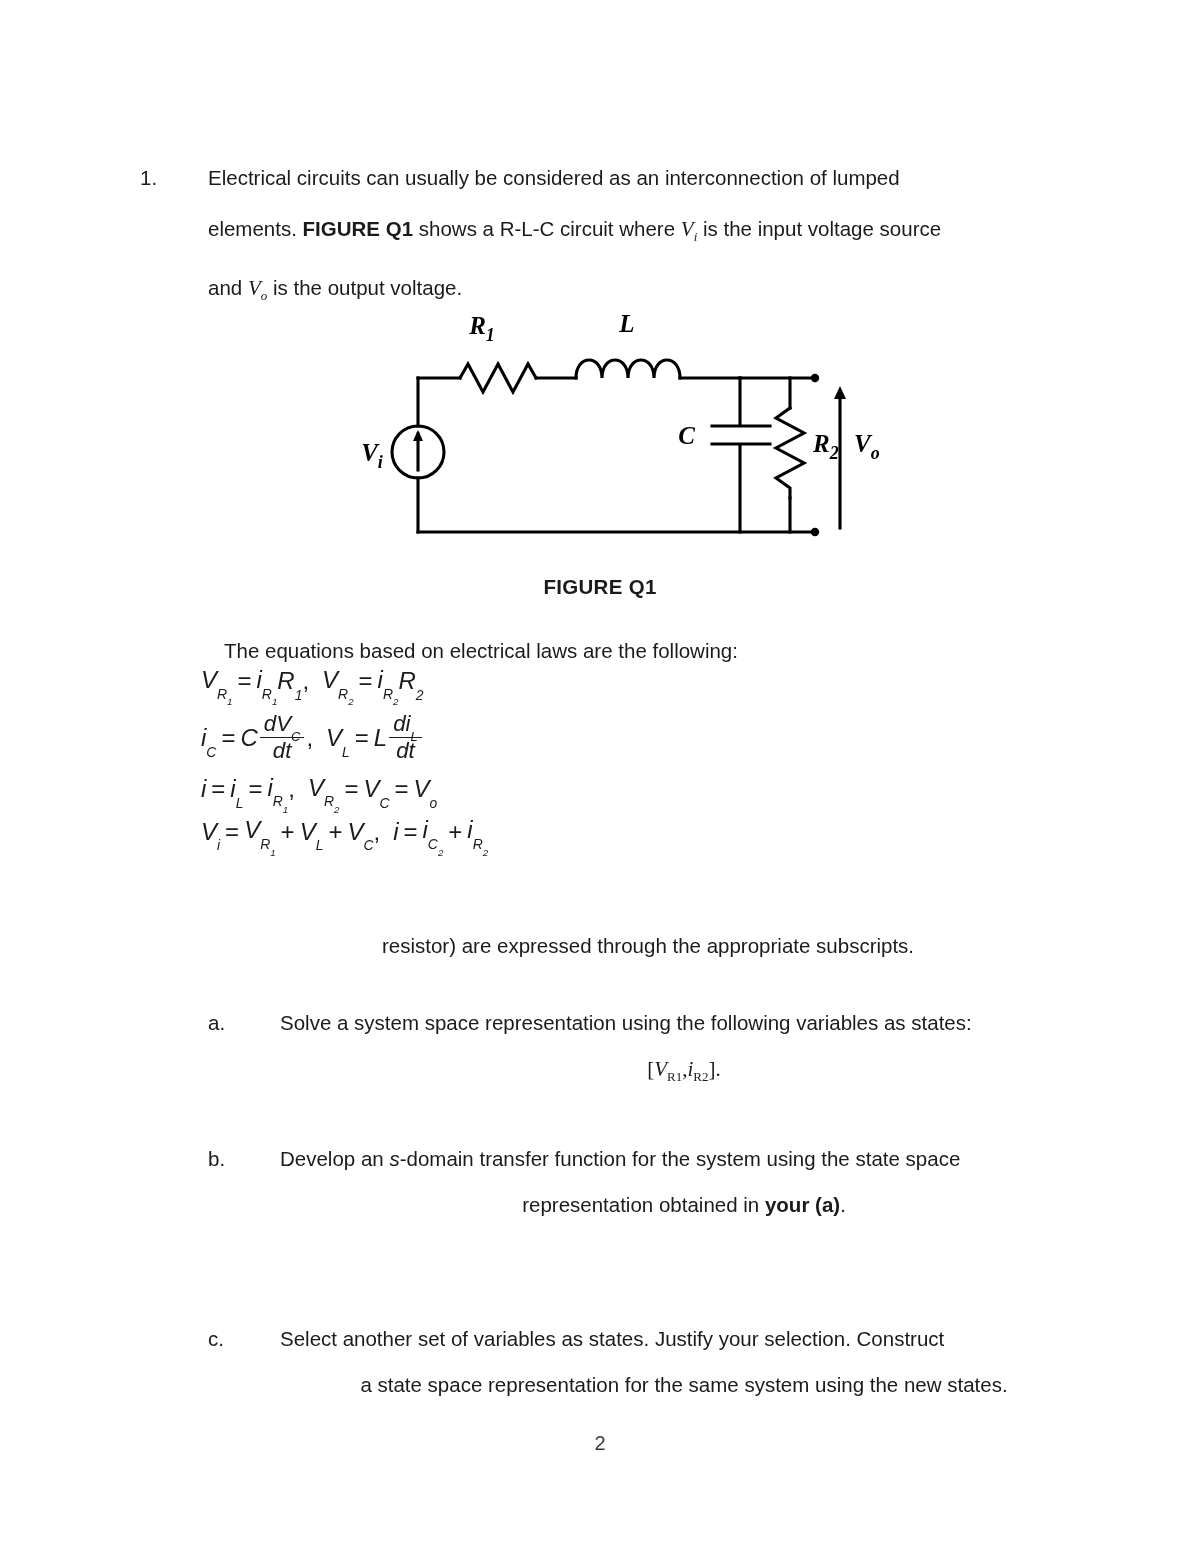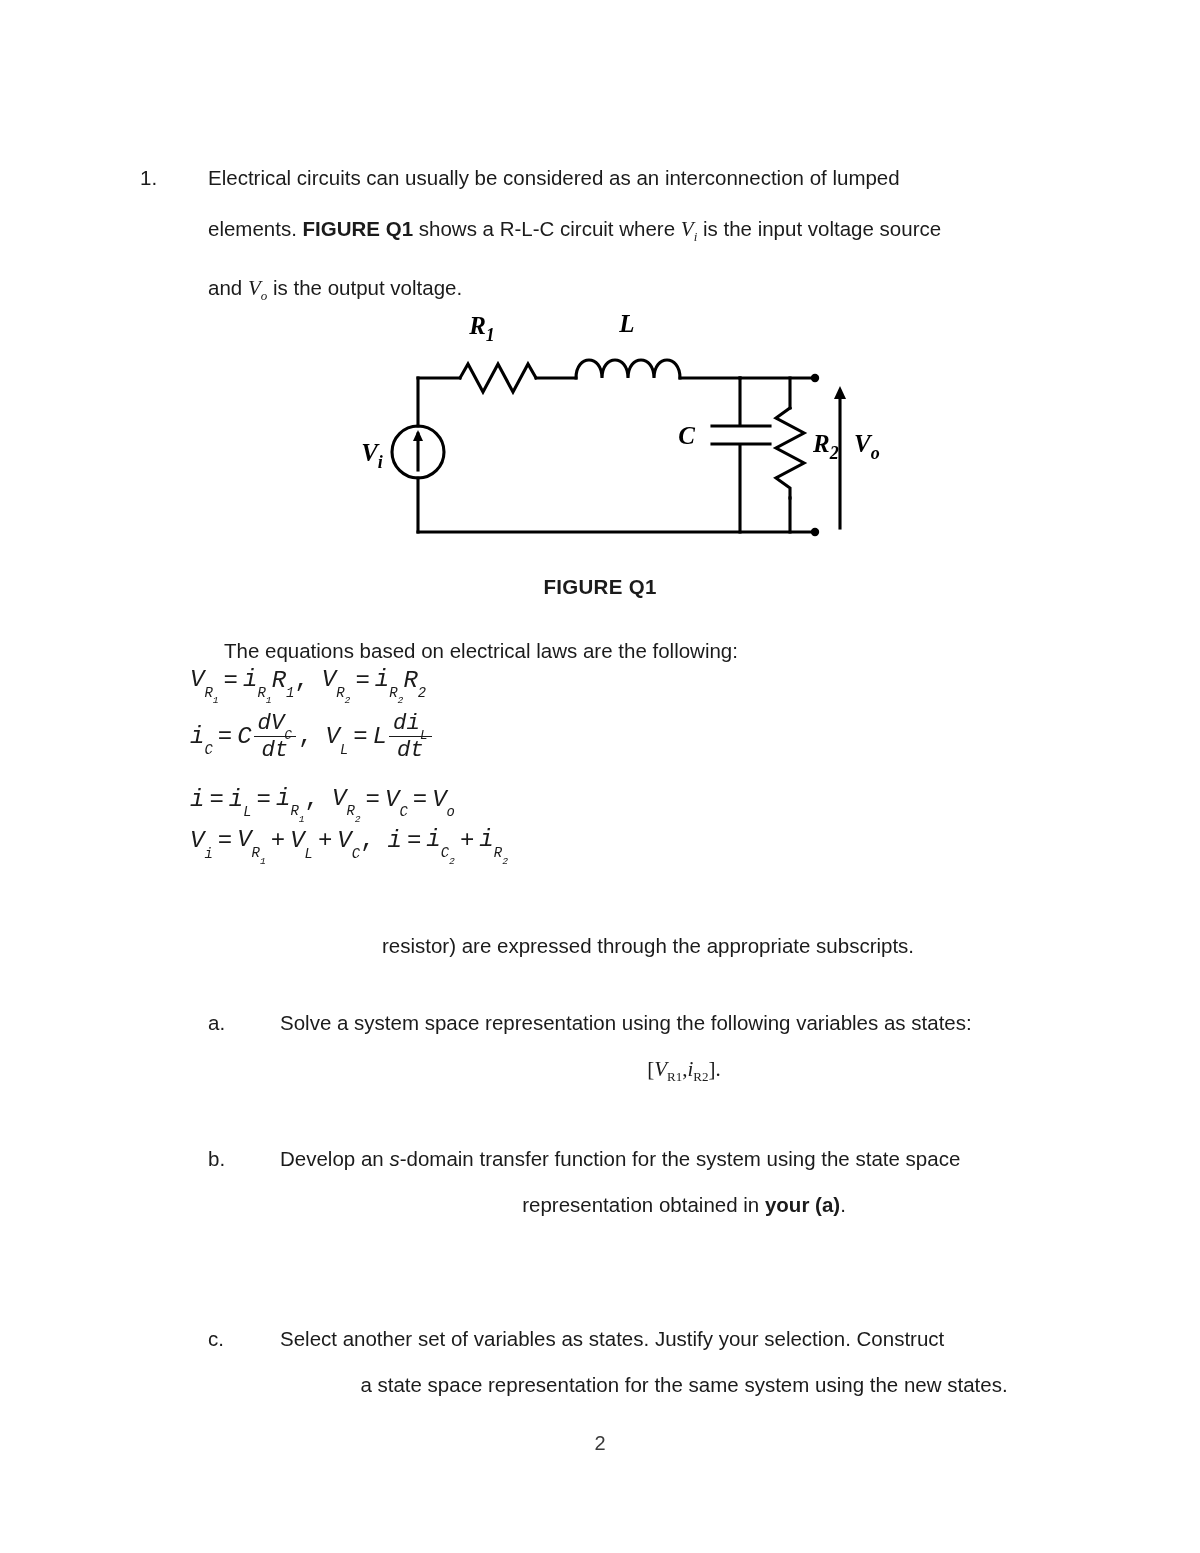--- a/index.html
+++ b/index.html
@@ -83,24 +83,24 @@
   
   .eq-intro {
     position: absolute;
     left: 224px;
     top: 634px;
     font-size: 20.5px;
     line-height: 34px;
   }
   .eqs {
     position: absolute;
-    left: 190px;
+    left: 201px;
     top: 668px;
     width: 760px;
-    font-family: Liberation Mono, monospace;
+    font-family: Liberation Sans, sans-serif;
   }
   .eq {
     font-style: italic;
     font-size: 24px;
     line-height: 1.0;
     margin-bottom: 16px;
     white-space: nowrap;
     display: flex;
     align-items: center;
   }
@@ -137,21 +137,21 @@
   .frac .num {
     padding: 0 4px 1px 4px;
     border-bottom: 1.6px solid #1b1b1b;
     line-height: 1.08;
   }
   .frac .den {
     padding: 1px 4px 0 4px;
     line-height: 1.08;
   }
   .eq-row1 { margin-bottom: 18px; }
-  .eq-row2 { margin-bottom: 24px; }
+  .eq-row2 { margin-bottom: 12px; }
   .eq-row3 { margin-bottom: 16px; }
 
   
   .note {
     position: absolute;
     left: 208px;
     top: 924px;
     width: 880px;
     font-size: 20.5px;
     line-height: 44px;

